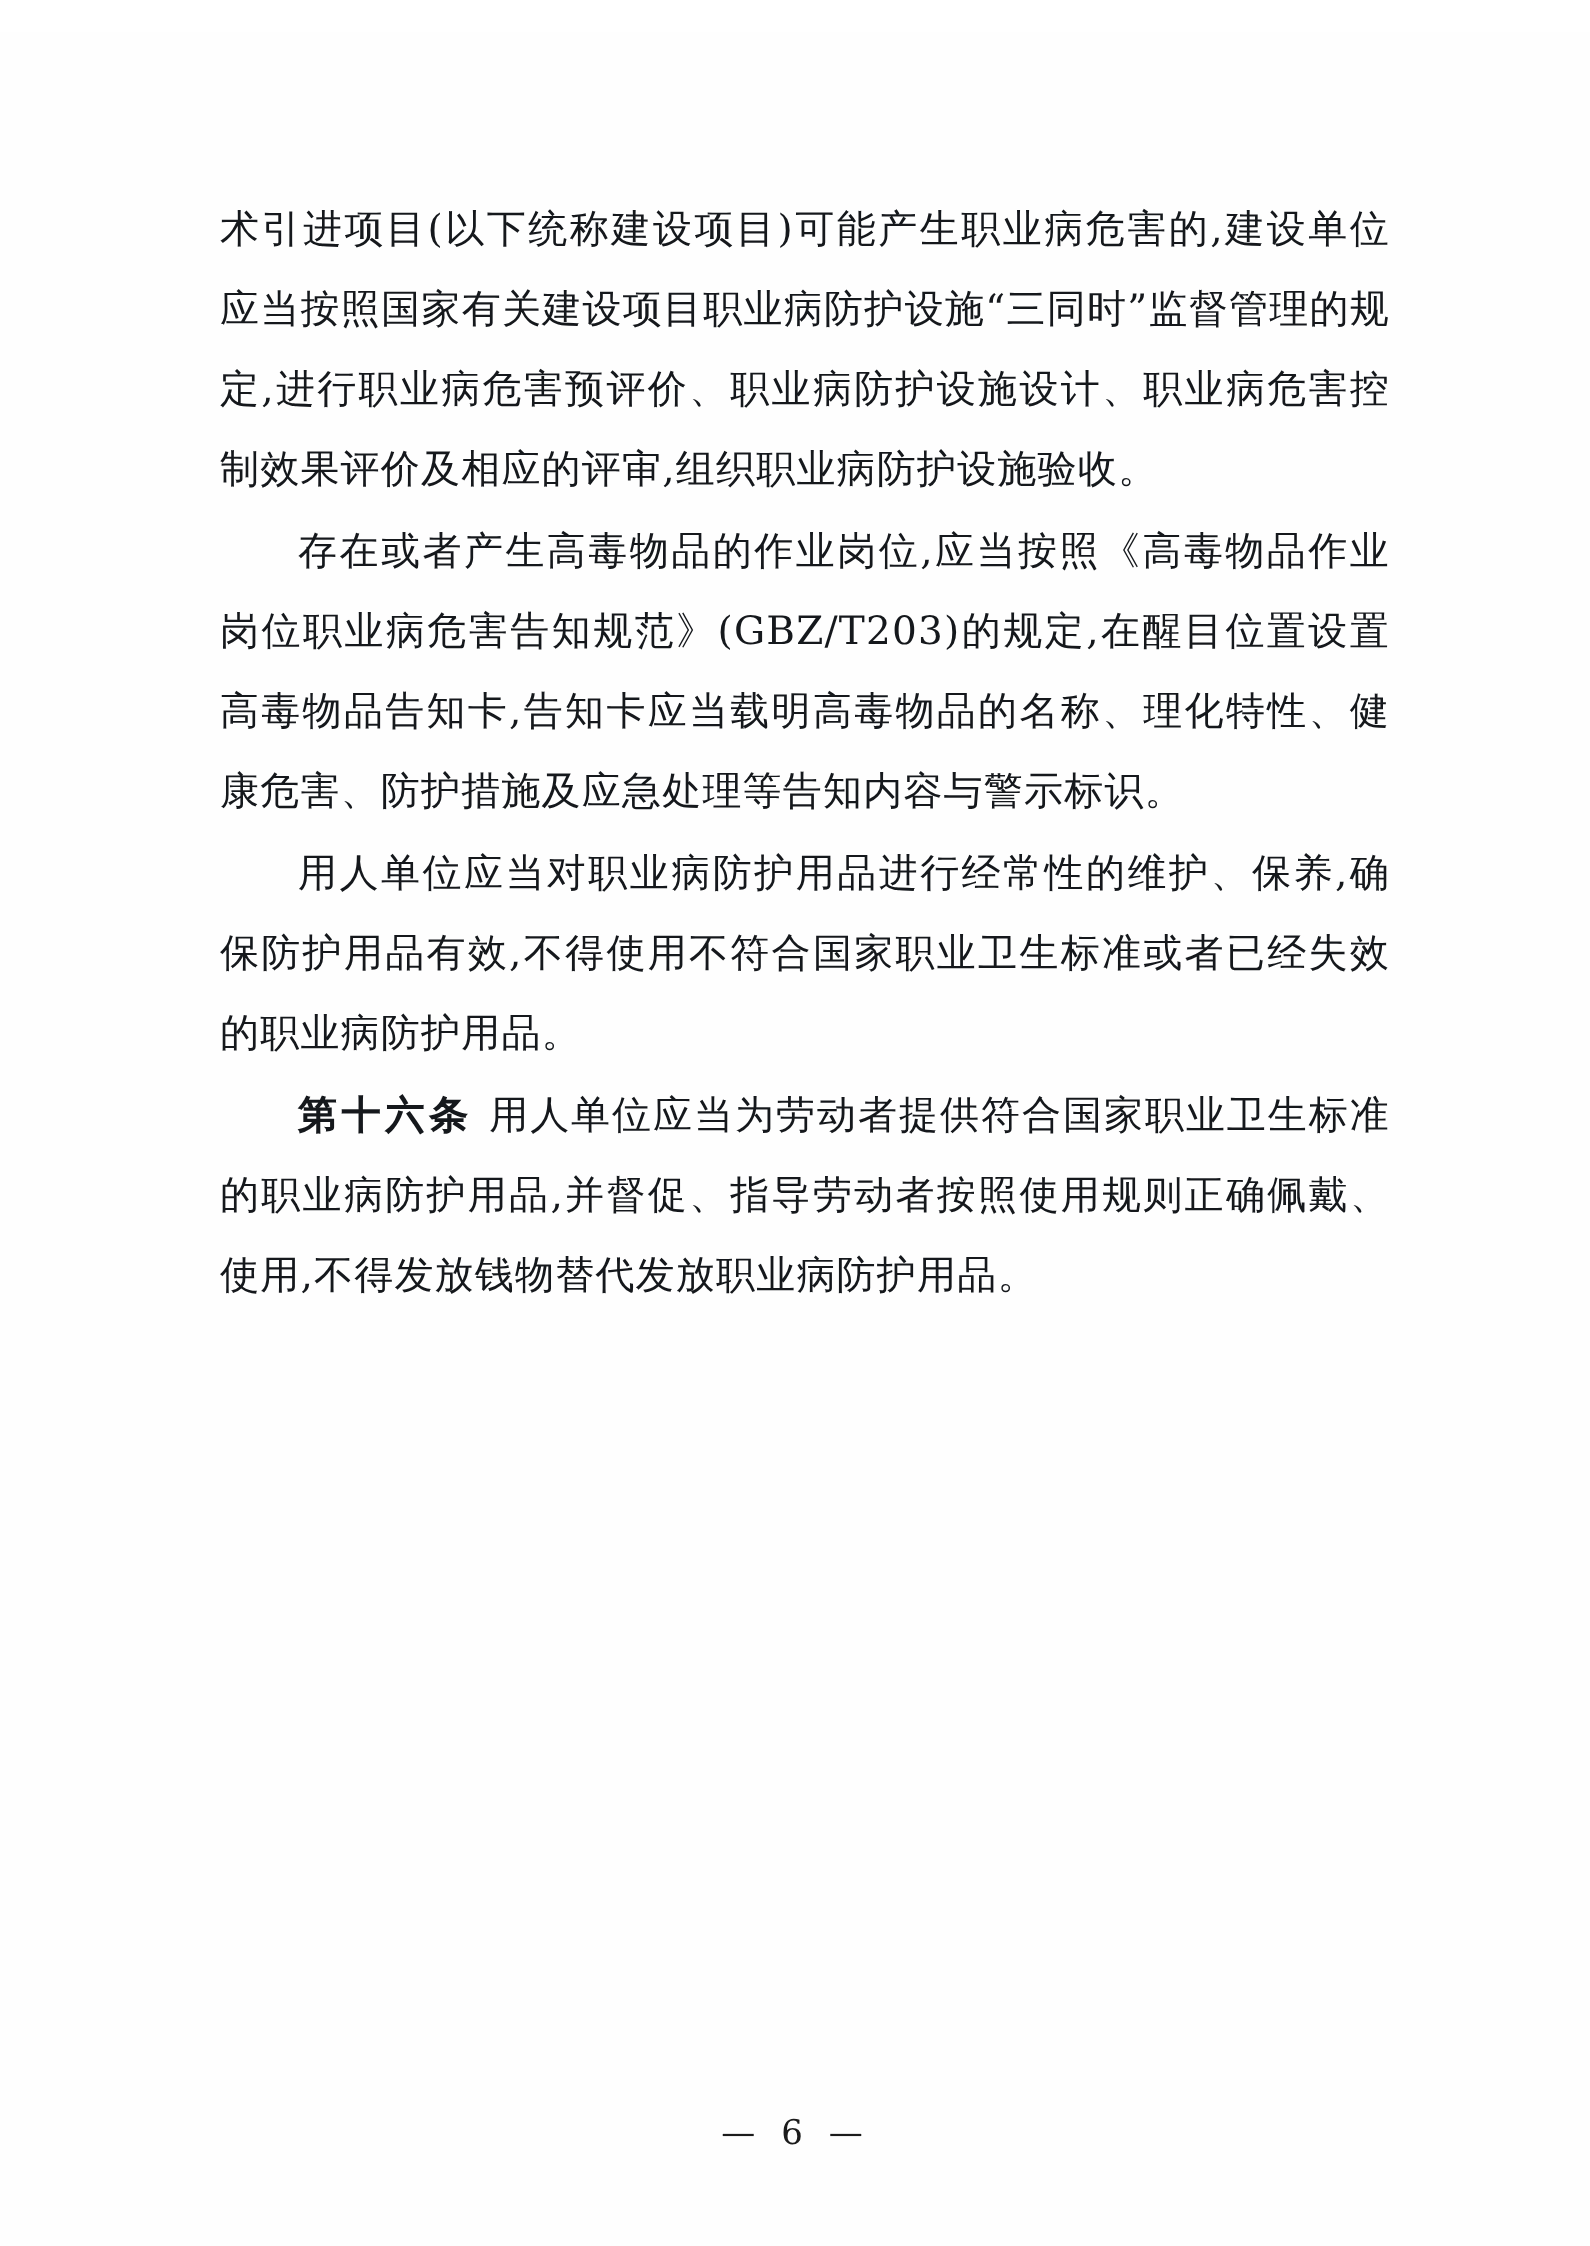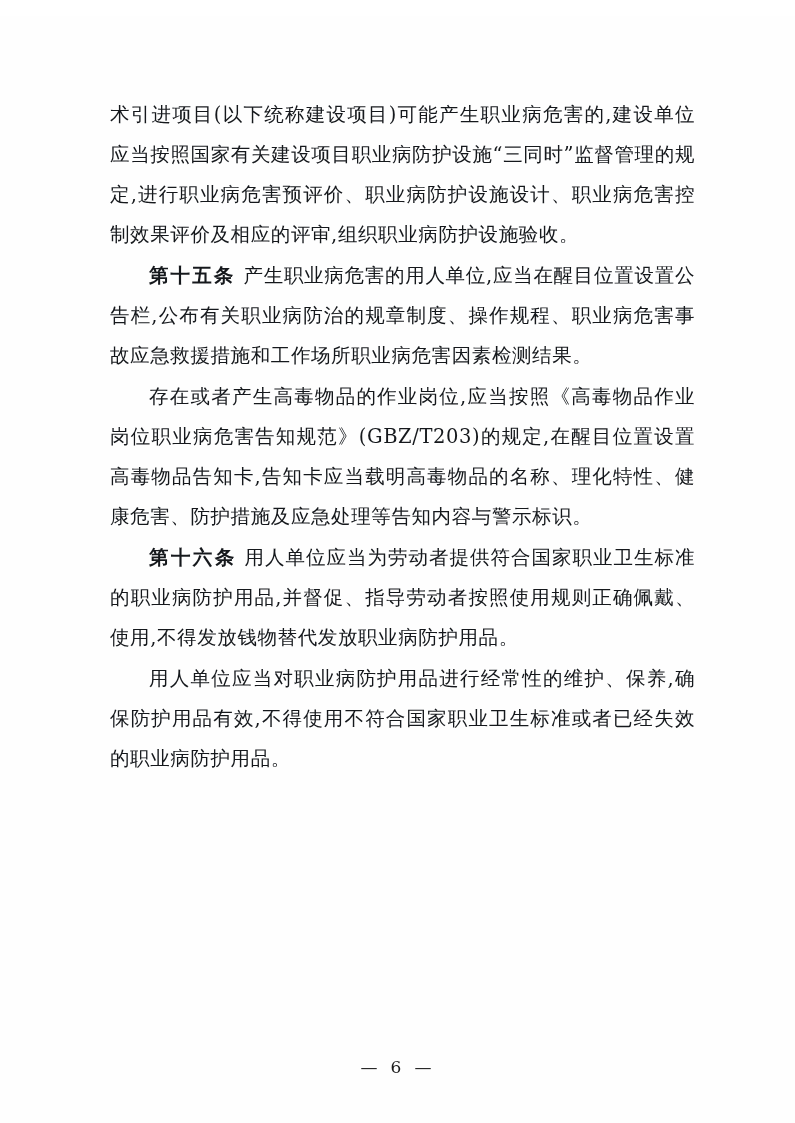--- a/index.html
+++ b/index.html
@@ -62,35 +62,32 @@
 <body>
 
 <div class="page">
 
   <div class="body-text">
 
     <p class="para">
       <span>术引进项目(以下统称建设项目)可能产生职业病危害的,建设单位应当按照国家有关建设项目职业病防护设施“三同时”监督管理的规定,进行职业病危害预评价、职业病防护设施设计、职业病危害控制效果评价及相应的评审,组织职业病防护设施验收。</span>
     </p>
 
-    <p class="para indent">
-      <span class="art-label">第十五条</span><span>产生职业病危害的用人单位,应当在醒目位置设置公告栏,公布有关职业病防治的规章制度、操作规程、职业病危害事故应急救援措施和工作场所职业病危害因素检测结果。</span>
-    </p>
 
 
     <p class="para indent">
       <span>存在或者产生高毒物品的作业岗位,应当按照《高毒物品作业岗位职业病危害告知规范》(GBZ/T203)的规定,在醒目位置设置高毒物品告知卡,告知卡应当载明高毒物品的名称、理化特性、健康危害、防护措施及应急处理等告知内容与警示标识。</span>
     </p>
 
     <p class="para indent">
-      <span class="art-label">第十六条</span><span>用人单位应当为劳动者提供符合国家职业卫生标准的职业病防护用品,并督促、指导劳动者按照使用规则正确佩戴、使用,不得发放钱物替代发放职业病防护用品。</span>
+      <span>用人单位应当对职业病防护用品进行经常性的维护、保养,确保防护用品有效,不得使用不符合国家职业卫生标准或者已经失效的职业病防护用品。</span>
     </p>
 
     <p class="para indent">
-      <span>用人单位应当对职业病防护用品进行经常性的维护、保养,确保防护用品有效,不得使用不符合国家职业卫生标准或者已经失效的职业病防护用品。</span>
+      <span class="art-label">第十六条</span><span>用人单位应当为劳动者提供符合国家职业卫生标准的职业病防护用品,并督促、指导劳动者按照使用规则正确佩戴、使用,不得发放钱物替代发放职业病防护用品。</span>
     </p>
 
   </div>
 
   <div class="footer">
     <span class="dash">—</span><span>6</span><span class="dash">—</span>
   </div>
 
 </div>
 

